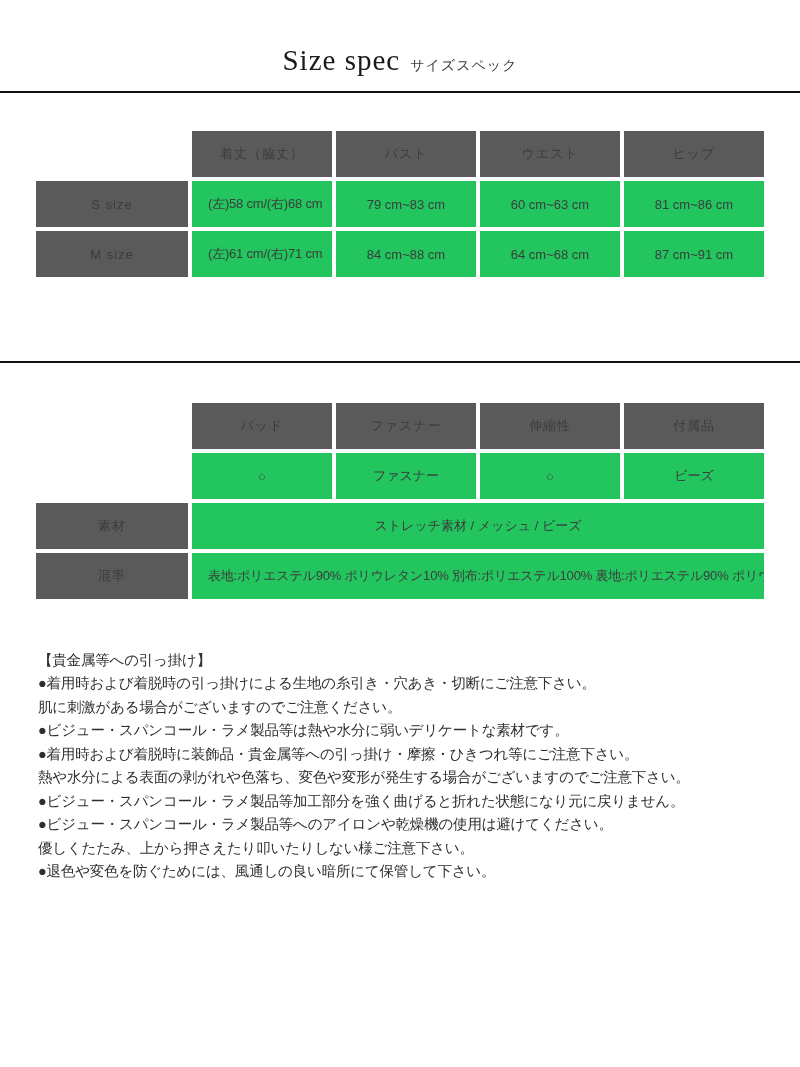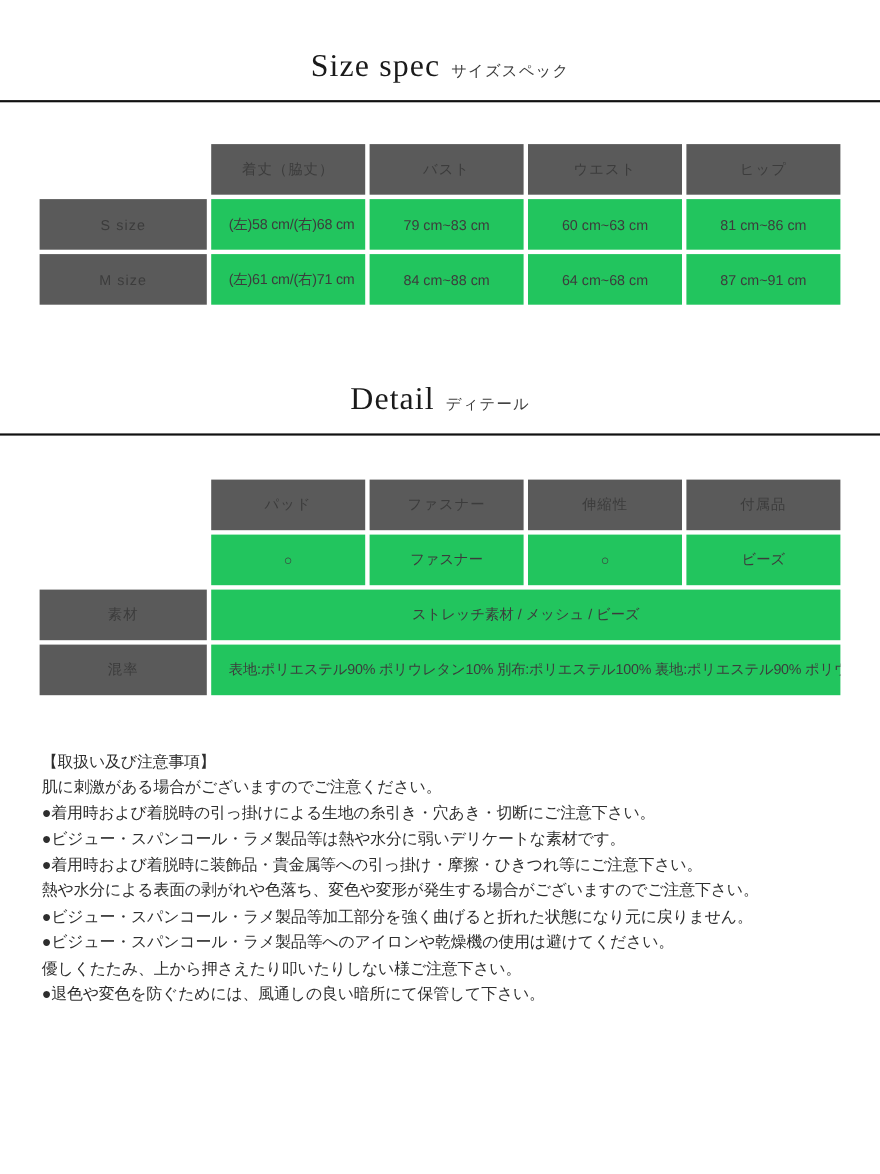--- a/index.html
+++ b/index.html
@@ -152,23 +152,20 @@
         <td class="cell small">(左)61 cm/(右)71 cm</td>
         <td class="cell mid">84 cm~88 cm</td>
         <td class="cell mid">64 cm~68 cm</td>
         <td class="cell mid">87 cm~91 cm</td>
       </tr>
     </tbody>
       </table>
   </div>
 
   <div class="detail-wrap">
-    <div class="section-head">
-      <span class="en">Detail</span><span class="jp">ディテール</span>
-    </div>
     <div class="rule"></div>
 
     <div class="spacer-b"></div>
 
     <table class="spec">
       <colgroup>
         <col style="width:152px">
         <col style="width:140px">
         <col style="width:140px">
         <col style="width:140px">
@@ -195,23 +192,23 @@
       </tr>
       <tr>
         <td class="rowlbl">混率</td>
         <td class="cell small" colspan="4">表地:ポリエステル90%  ポリウレタン10%  別布:ポリエステル100%  裏地:ポリエステル90%  ポリウレタン10%</td>
       </tr>
     </tbody>
       </table>
   </div>
 
   <div class="notes">
-    <div>【取扱い及び注意事項】</div>
+    <div>【貴金属等への引っ掛け】</div>
+    <div>●着用時および着脱時の引っ掛けによる生地の糸引き・穴あき・切断にご注意下さい。</div>
     <div>肌に刺激がある場合がございますのでご注意ください。</div>
-    <div>●着用時および着脱時の引っ掛けによる生地の糸引き・穴あき・切断にご注意下さい。</div>
     <div>●ビジュー・スパンコール・ラメ製品等は熱や水分に弱いデリケートな素材です。</div>
     <div>●着用時および着脱時に装飾品・貴金属等への引っ掛け・摩擦・ひきつれ等にご注意下さい。</div>
     <div>熱や水分による表面の剥がれや色落ち、変色や変形が発生する場合がございますのでご注意下さい。</div>
     <div>●ビジュー・スパンコール・ラメ製品等加工部分を強く曲げると折れた状態になり元に戻りません。</div>
     <div>●ビジュー・スパンコール・ラメ製品等へのアイロンや乾燥機の使用は避けてください。</div>
     <div>優しくたたみ、上から押さえたり叩いたりしない様ご注意下さい。</div>
     <div>●退色や変色を防ぐためには、風通しの良い暗所にて保管して下さい。</div>
   </div>
 
 </div>

